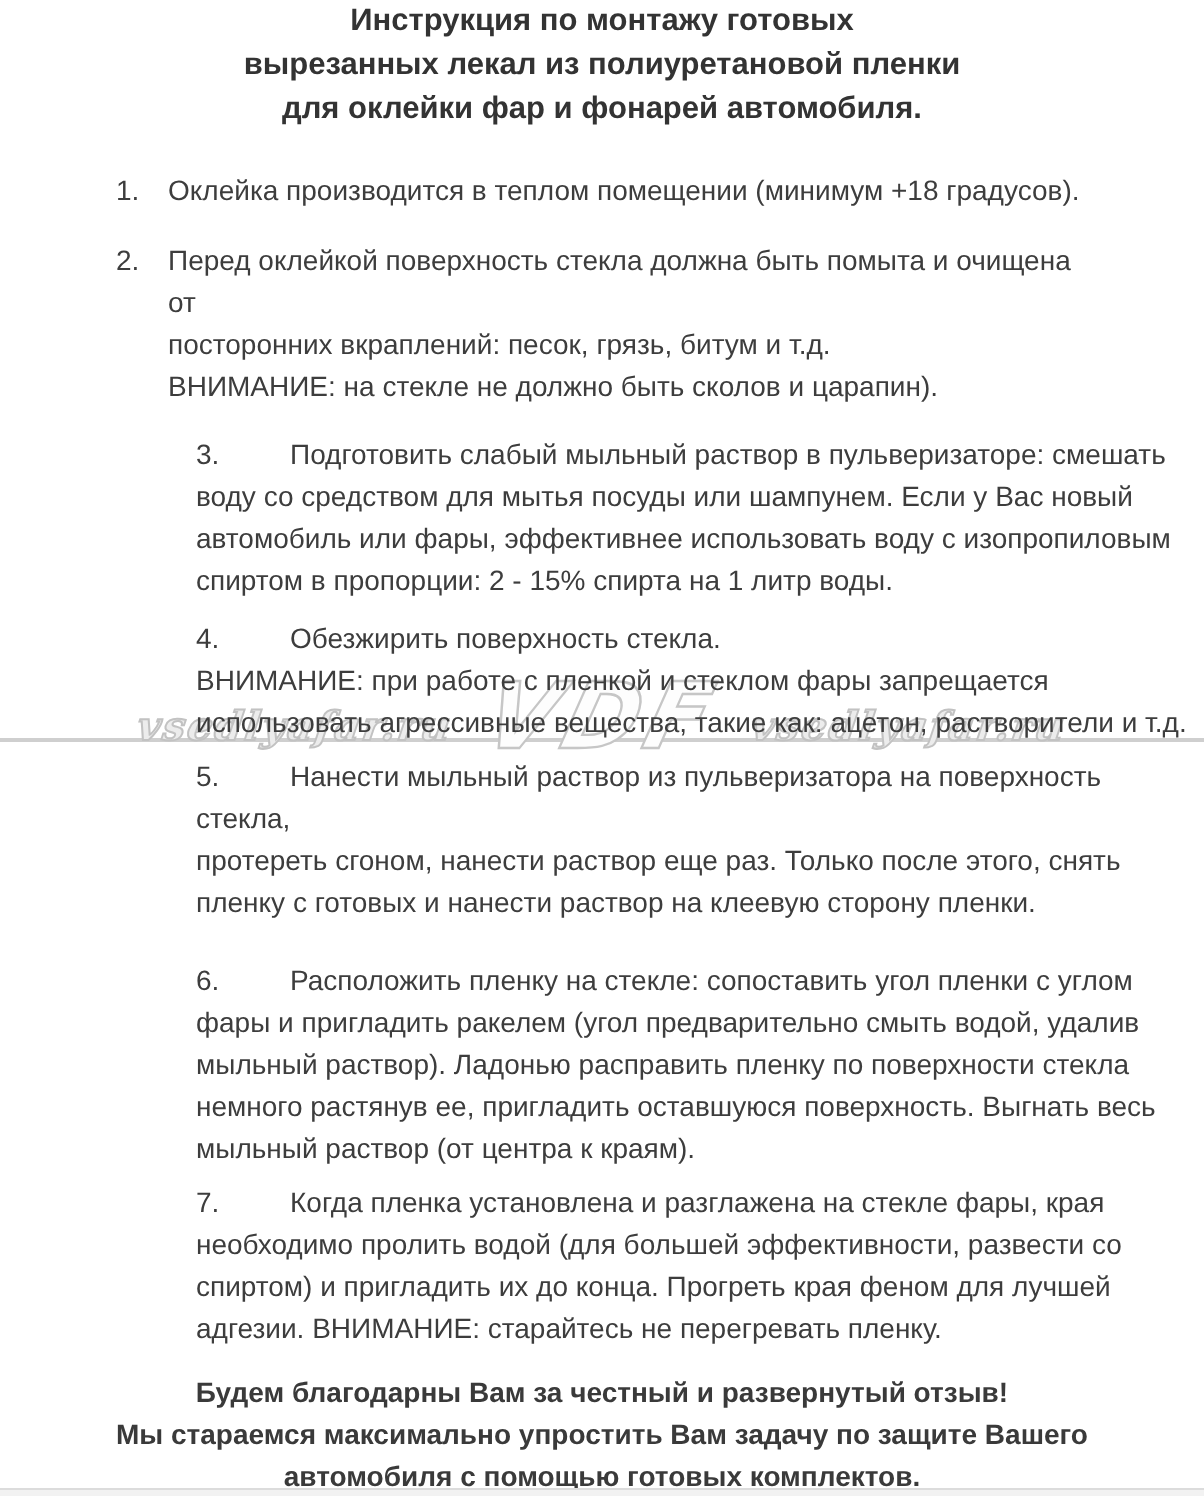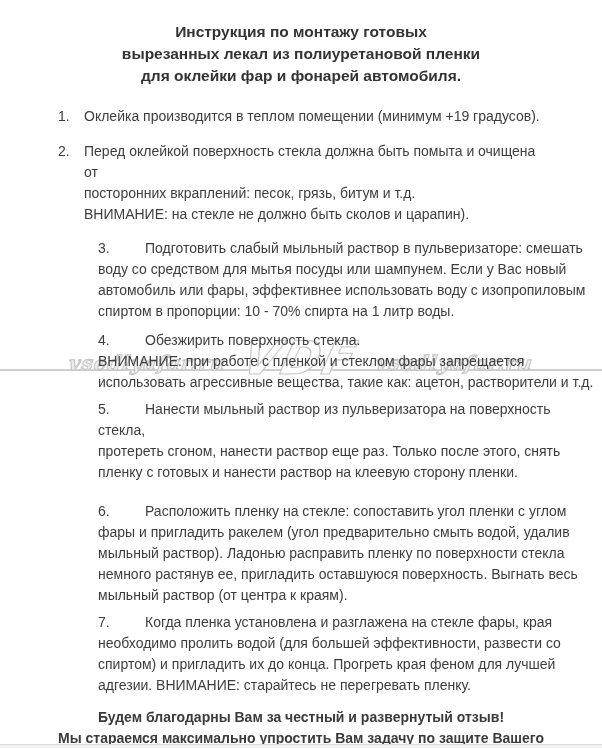--- a/index.html
+++ b/index.html
@@ -15,21 +15,21 @@
     position: relative;
     width: 602px; height: 748px;
   }
   .content {
     position: relative;
     z-index: 1;
   }
   
   .doc-title {
     margin: 0;
-    padding-top: 21px;
+    padding-top: 0;
     text-align: center;
     font-size: 15.5px;
     font-weight: bold;
     line-height: 22px;
     color: #333333;
     white-space: pre-line;
   }
   
   .num-list { margin: 0; }
   .li {
@@ -148,36 +148,36 @@
 
   <div class="content">
 
     <h1 class="doc-title">Инструкция по монтажу готовых
 вырезанных лекал из полиуретановой пленки
 для оклейки фар и фонарей автомобиля.</h1>
 
     <div class="num-list">
       <div class="li li-1">
         <span class="num">1.</span>
-        <div class="txt">Оклейка производится в теплом помещении (минимум +19 градусов).</div>
+        <div class="txt">Оклейка производится в теплом помещении (минимум +18 градусов).</div>
       </div>
       <div class="li li-2">
         <span class="num">2.</span>
         <div class="txt">Перед оклейкой поверхность стекла должна быть помыта и очищена от
 посторонних вкраплений: песок, грязь, битум и т.д.
 ВНИМАНИЕ: на стекле не должно быть сколов и царапин).</div>
       </div>
     </div>
 
     <div class="step step-3">
       <span class="num">3.</span>
       <div class="txt">Подготовить слабый мыльный раствор в пульверизаторе: смешать
 воду со средством для мытья посуды или шампунем. Если у Вас новый
 автомобиль или фары, эффективнее использовать воду с изопропиловым
-спиртом в пропорции: 10 - 70% спирта на 1 литр воды.</div>
+спиртом в пропорции: 2 - 15% спирта на 1 литр воды.</div>
     </div>
 
     <div class="step step-4">
       <span class="num">4.</span>
       <div class="txt">Обезжирить поверхность стекла.
 ВНИМАНИЕ: при работе с пленкой и стеклом фары запрещается
 использовать агрессивные вещества, такие как: ацетон, растворители и т.д.</div>
     </div>
 
     <div class="step step-5">

